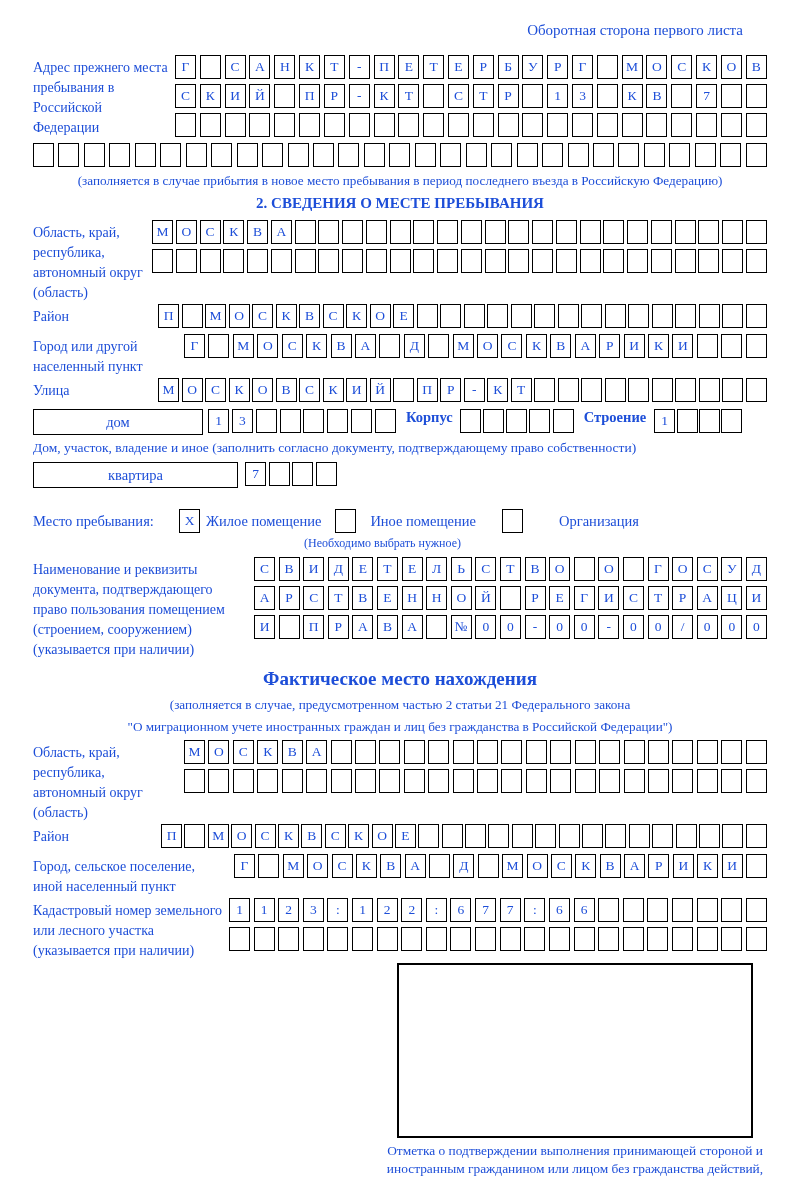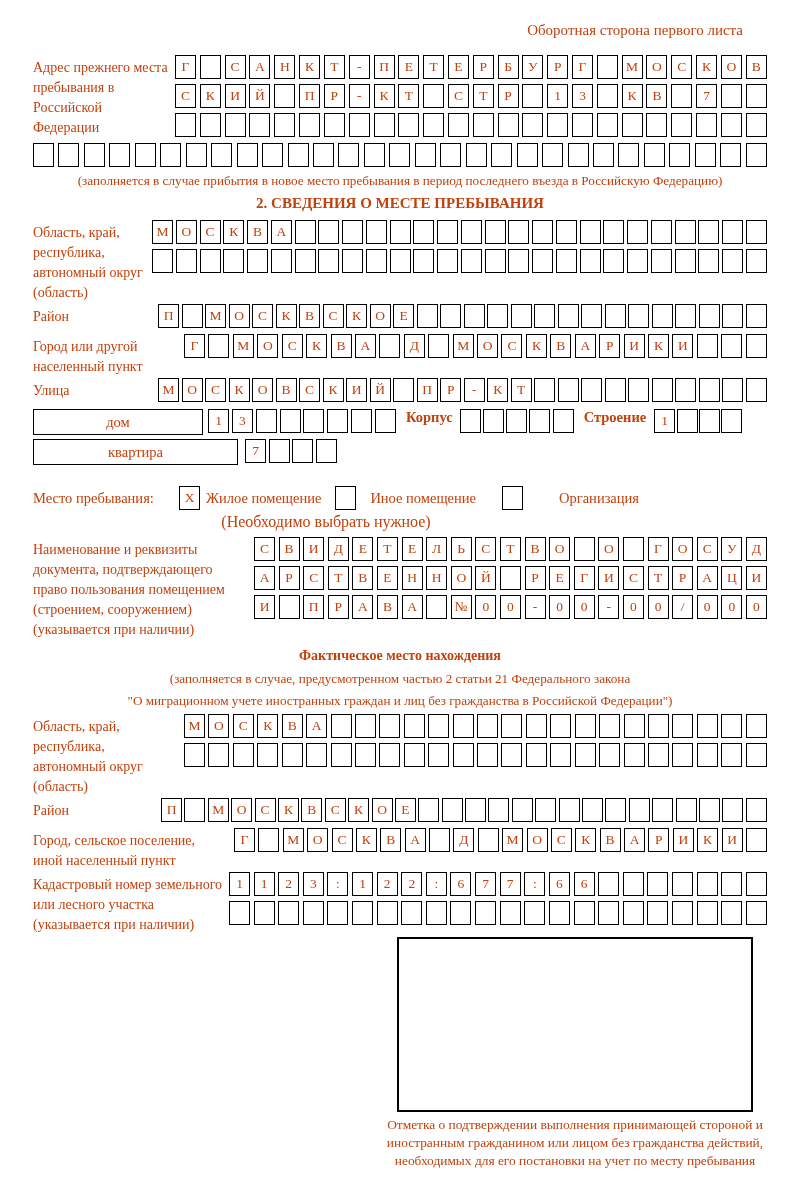--- a/index.html
+++ b/index.html
@@ -2,21 +2,21 @@
 <html><head>
 <meta charset="utf-8">
 <style>
   html,body{margin:0;padding:0;background:#ffffff;}
   .page{
     position:relative;
     width:800px;height:1180px;
     box-sizing:border-box;
     padding:20px 33px 10px 33px;
     background:#fff;
-    color:#c2410c;
+    color:#1d4ed8;
     font-family:"Liberation Serif", serif;
   }
   .header-note{
     text-align:right;
     font-size:15px;
     margin:2px 24px 16px 0;
   }
   
   .boxrow{
     display:flex;
@@ -67,22 +67,22 @@
   .seg-house{width:188px;margin-left:5px;}
   .seg-korpus{width:114px;margin-left:7px;}
   .seg-stroenie{width:88px;margin-left:8px;}
   .inline-lbl{font-size:14.5px;margin-left:10px;white-space:nowrap;font-weight:bold;}
   .mesto{display:flex;align-items:center;font-size:14.5px;margin:21px 0 3px 0;}
   .mesto .label{width:146px;flex-shrink:0;}
   .opt-label{margin-left:6px;white-space:nowrap;}
   .gap14{margin-left:14px;}
   .gap26{margin-left:26px;}
   .gap36{margin-left:36px;}
-  .mesto-cap{font-size:16px;text-align:center;width:270px;margin:0 0 6px 158px;}
-  .fact-title{text-align:center;font-weight:bold;font-size:14px;margin:8px 0 6px 0;}
+  .mesto-cap{font-size:12px;text-align:right;width:270px;margin:0 0 6px 158px;}
+  .fact-title{text-align:center;font-weight:bold;font-size:19px;margin:8px 0 6px 0;}
   .stamp-box{
     width:356px;height:175px;
     border:2px solid #000;box-sizing:border-box;
     margin:2px 0 4px 364px;background:#fff;
   }
   .stamp-cap{
     width:386px;margin-left:349px;
     font-size:13.4px;line-height:18px;text-align:center;
   }
 </style>
@@ -394,20 +394,21 @@
         <span class="cell"></span>
       </div>
     <div class="inline-lbl">Строение</div>
     <div class="seg seg-stroenie">
         <span class="cell">1</span>
         <span class="cell"></span>
         <span class="cell"></span>
         <span class="cell"></span>
       </div>
   </div>
+  <div class="cap-left">Дом, участок, владение и иное (заполнить согласно документу, подтверждающему право собственности)</div>
 
   <div class="house-row">
     <div class="widebox wb-kv">квартира</div>
     <div class="seg seg-korpus" style="width:92px;">
         <span class="cell">7</span>
         <span class="cell"></span>
         <span class="cell"></span>
         <span class="cell"></span>
       </div>
   </div>

